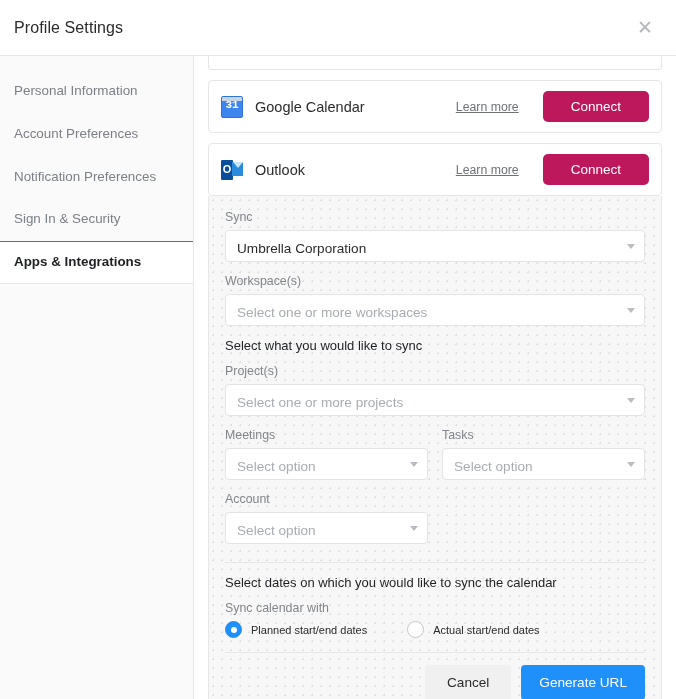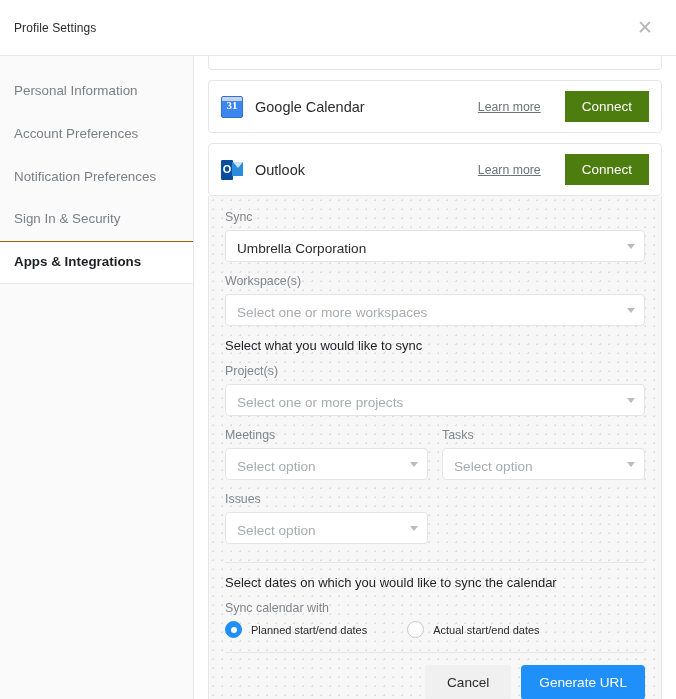--- a/index.html
+++ b/index.html
@@ -27,21 +27,21 @@
     height: 56px;
     min-height: 56px;
     display: flex;
     align-items: center;
     justify-content: space-between;
     padding: 0 18px 0 14px;
     background: #ffffff;
     border-bottom: 1px solid #e8e8e8;
   }
   .modal-title {
-    font-size: 12px;
+    font-size: 16px;
     font-weight: 400;
     color: #2b2b2b;
     letter-spacing: .1px;
   }
   .close-btn {
     width: 26px; height: 26px;
     display: flex; align-items: center; justify-content: center;
     color: #b4b7bc;
     font-size: 19px;
     line-height: 1;
@@ -128,21 +128,21 @@
     display: flex; align-items: flex-end; justify-content: center;
     border: 1px solid #2f73d6;
   }
   .icon-gcal .gcal-top {
     position: absolute; top: 0; left: 0; right: 0; height: 4px;
     background: #c7d4e6;
   }
   .icon-gcal .gcal-num {
     font-size: 11px; font-weight: bold; color: #ffffff;
     line-height: 1; padding-bottom: 6px; position: relative; z-index: 2;
-    font-family: Liberation Serif, serif;
+    font-family: Liberation Mono, monospace;
     margin-top: 20px;
   }
   
   .icon-outlook { background: transparent; }
   .icon-outlook .ol-left {
     position: absolute; left: 0; top: 1px; width: 12px; height: 20px;
     background: #0a4d9c; border-radius: 1px;
     display: flex; align-items: center; justify-content: center;
     color: #fff; font-size: 11px; font-weight: bold; line-height: 1;
   }
@@ -164,26 +164,26 @@
   }
   .learn-more {
     font-size: 12.3px;
     color: #6f7277;
     text-decoration: underline;
     cursor: pointer;
     white-space: nowrap;
     margin-right: 12px;
   }
   .connect-btn {
-    background: #4d7c0f;
+    background: #be185d;
     color: #ffffff;
     border: none;
-    border-radius: 0;
+    border-radius: 5px;
     font-size: 13.5px;
-    padding: 8px 17px;
+    padding: 8px 28px;
     cursor: pointer;
     font-family: "Liberation Sans", sans-serif;
     white-space: nowrap;
   }
 
   
   .panel {
     background-color: #f7f7f7;
     background-image: radial-gradient(#dedede 1px, transparent 1px);
     background-size: 9px 9px;
@@ -391,21 +391,21 @@
             <span class="field-label">Tasks</span>
             <div class="select">
               <span class="placeholder">Select option</span>
               <span class="caret"></span>
             </div>
           </div>
         </div>
 
         <div class="field-row">
           <div class="field half">
-            <span class="field-label">Issues</span>
+            <span class="field-label">Account</span>
             <div class="select">
               <span class="placeholder">Select option</span>
               <span class="caret"></span>
             </div>
           </div>
         </div>
 
         <div class="divider"></div>
 
         <h3 class="section-title">Select dates on which you would like to sync the calendar</h3>

